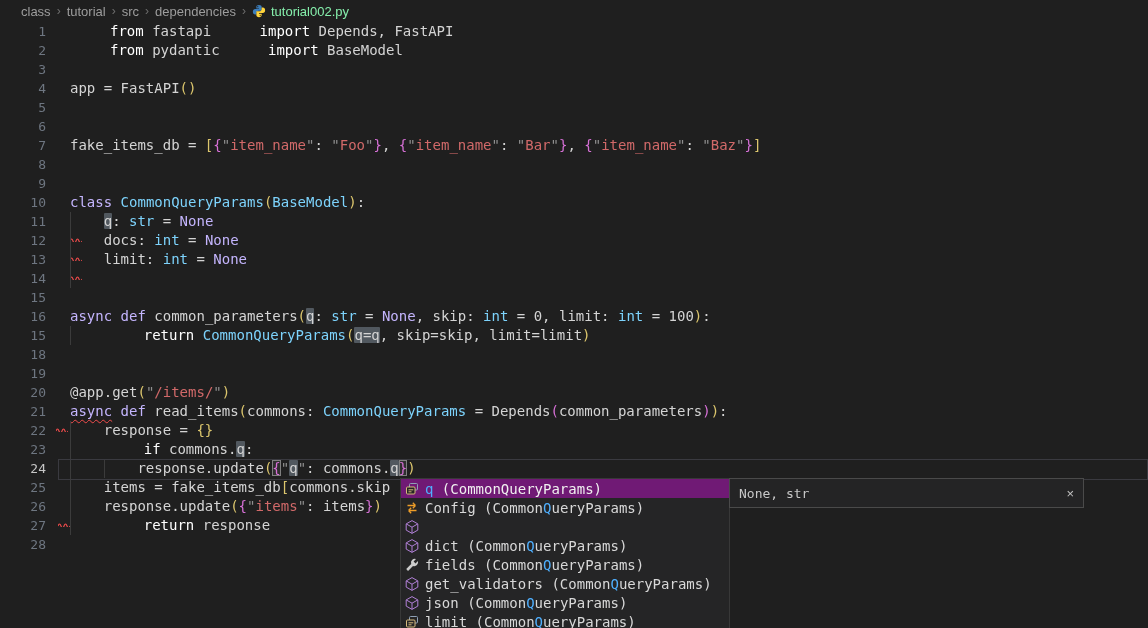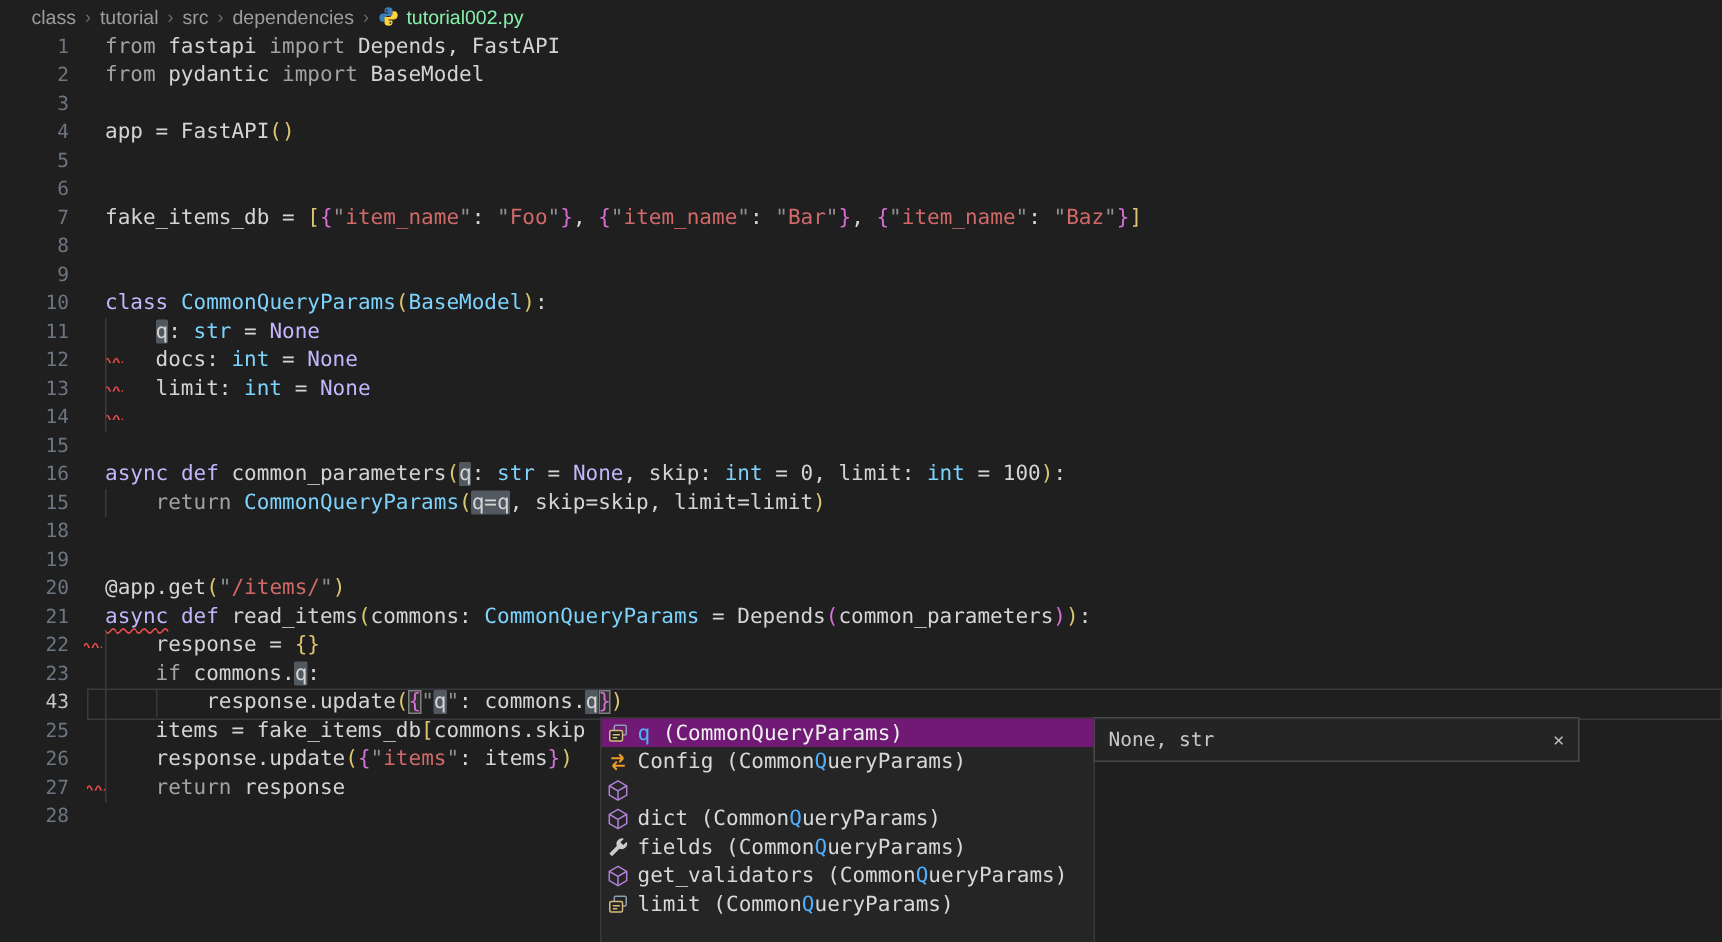--- a/index.html
+++ b/index.html
@@ -22,21 +22,21 @@
   .line.cur .ln { color:#c6c6c6; }
   .line.cur::after { content:""; position:absolute; left:58px; right:0; top:0; height:19px;
     border:1px solid #3a3a40; pointer-events:none; }
   .code { position:absolute; left:70px; top:0; font-size:14px; line-height:19px;
     white-space:pre; cursor:text; }
   .guide { position:absolute; top:0; bottom:0; width:1px; background:#3b3b3b; }
   .mark { position:absolute; top:15px; pointer-events:none; }
 
   
   .c-d  { color:#d4d4d4; }
-  .c-k  { color:#a3a3a3; }
+  .c-k  { color:#ffffff;margin-left:40px; }
   .c-kb { color:#c4b5fd; }
   .c-t  { color:#7dd3fc; }
   .c-s  { color:#d16969; }
   .c-g  { color:#8f8f8f; }
   .c-y  { color:#dcc66d; }
   .c-m  { color:#d670d6; }
   .hl   { background:#51585f; border-radius:1px; }
   .bm   { box-shadow:inset 0 0 0 1px #7f7f7f; background:rgba(120,120,120,.18); }
   .sqg  { text-decoration-line:underline; text-decoration-style:wavy;
           text-decoration-color:#f14c4c; text-decoration-thickness:1px;
@@ -45,21 +45,21 @@
   
   .suggest { position:absolute; left:400px; top:478px; width:330px; height:153px;
     background:#252526; border:1px solid #383838; z-index:5; }
   .srow { height:19px; display:flex; align-items:center; gap:5px; padding:0 4px 0 3px;
     font-size:14px; color:#d8d8d8; white-space:pre; cursor:pointer; }
   .srow.sel { background:#701a75; color:#f0f0f0; }
   .srow svg { flex:0 0 auto; display:block; }
   .match { color:#4fb0ff; }
 
   
-  .sdetail { position:absolute; left:729px; top:478px; width:324px; height:30px;
+  .sdetail { position:absolute; left:729px; top:478px; width:355px; height:30px;
     background:#242425; border:1px solid #4a4a4a; display:flex; align-items:center;
     padding:0 9px; font-size:13px; color:#c8c8c8; z-index:6; }
   .sdetail .closex { margin-left:auto; color:#c2c2c2; font-size:13px; cursor:pointer;
     font-family:"Liberation Sans", sans-serif; }
 </style>
 </head>
 <body>
 
 <div class="breadcrumbs">
     <div class="bc-item">class</div>
@@ -185,21 +185,21 @@
       <div class="ln">22</div>
       <div class="guide" style="left: 70px;"></div>
       <div class="code"><span class="c-d">    response = </span><span class="c-y">{}</span></div>
     </div>
     <div class="line">
       <div class="ln">23</div>
       <div class="guide" style="left: 70px;"></div>
       <div class="code"><span class="c-d">    </span><span class="c-k">if</span><span class="c-d"> commons.</span><span class="c-d hl">q</span><span class="c-d">:</span></div>
     </div>
     <div class="line cur">
-      <div class="ln">43</div>
+      <div class="ln">24</div>
       <div class="guide" style="left: 70px;"></div>
       <div class="guide" style="left: 103.72px;"></div>
       <div class="code"><span class="c-d">        response.update</span><span class="c-y">(</span><span class="c-m bm">{</span><span class="c-g">"</span><span class="c-d hl">q</span><span class="c-g">"</span><span class="c-d">: commons.</span><span class="c-d hl">q</span><span class="c-m bm">}</span><span class="c-y">)</span></div>
     </div>
     <div class="line">
       <div class="ln">25</div>
       <div class="guide" style="left: 70px;"></div>
       <div class="code"><span class="c-d">    items = fake_items_db</span><span class="c-y">[</span><span class="c-d">commons.skip</span></div>
     </div>
     <div class="line">
@@ -240,20 +240,24 @@
           <path d="M8 1.6 13.8 4.9v6.2L8 14.4 2.2 11.1V4.9z"></path>
           <path d="M2.4 5l5.6 3.2L13.6 5M8 8.2v6"></path>
         </svg></span><span><span>dict (Common</span><span class="match">Q</span><span>ueryParams)</span></span></div>
     <div class="srow"><span><svg width="16" height="16" viewBox="0 0 16 16">
           <path fill="#cccccc" d="M13.9 4.1a3.8 3.8 0 0 1-4.9 4.8l-5 5L2.2 12l5-5a3.8 3.8 0 0 1 4.8-4.9L9.6 4.5l1.9 1.9 2.4-2.3z"></path>
         </svg></span><span><span>fields (Common</span><span class="match">Q</span><span>ueryParams)</span></span></div>
     <div class="srow"><span><svg width="16" height="16" viewBox="0 0 16 16" fill="none" stroke="#b180d7">
           <path d="M8 1.6 13.8 4.9v6.2L8 14.4 2.2 11.1V4.9z"></path>
           <path d="M2.4 5l5.6 3.2L13.6 5M8 8.2v6"></path>
         </svg></span><span><span>get_validators (Common</span><span class="match">Q</span><span>ueryParams)</span></span></div>
+    <div class="srow"><span><svg width="16" height="16" viewBox="0 0 16 16" fill="none" stroke="#b180d7">
+          <path d="M8 1.6 13.8 4.9v6.2L8 14.4 2.2 11.1V4.9z"></path>
+          <path d="M2.4 5l5.6 3.2L13.6 5M8 8.2v6"></path>
+        </svg></span><span><span>json (Common</span><span class="match">Q</span><span>ueryParams)</span></span></div>
     <div class="srow"><span><svg width="16" height="16" viewBox="0 0 16 16">
           <rect x="5.5" y="2.5" width="8" height="6.5" rx="1" fill="none" stroke="#8fa0b5"></rect>
           <rect x="2.5" y="6" width="8.5" height="7" rx="1" fill="#252526" stroke="#d7ba7d"></rect>
           <line x1="4.5" y1="8.8" x2="9.3" y2="8.8" stroke="#d7ba7d"></line>
           <line x1="4.5" y1="10.8" x2="7.5" y2="10.8" stroke="#d7ba7d"></line>
         </svg></span><span><span>limit (Common</span><span class="match">Q</span><span>ueryParams)</span></span></div>
   </div>
 
 <div class="sdetail">
   <span>None, str</span>

